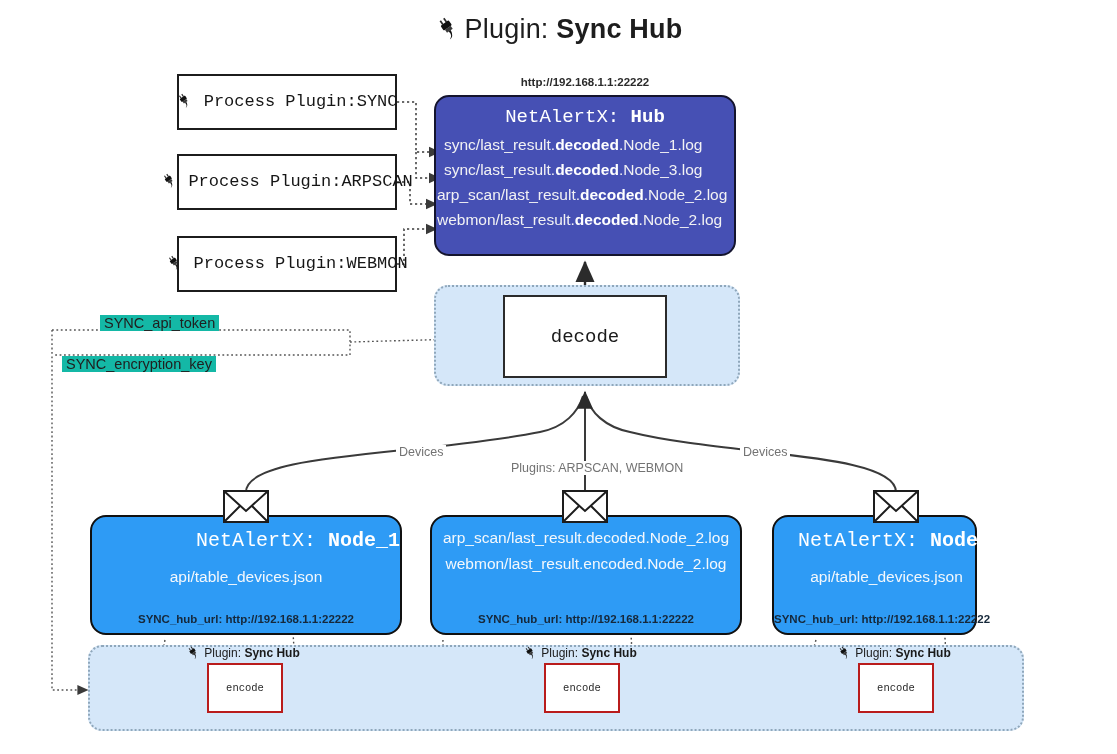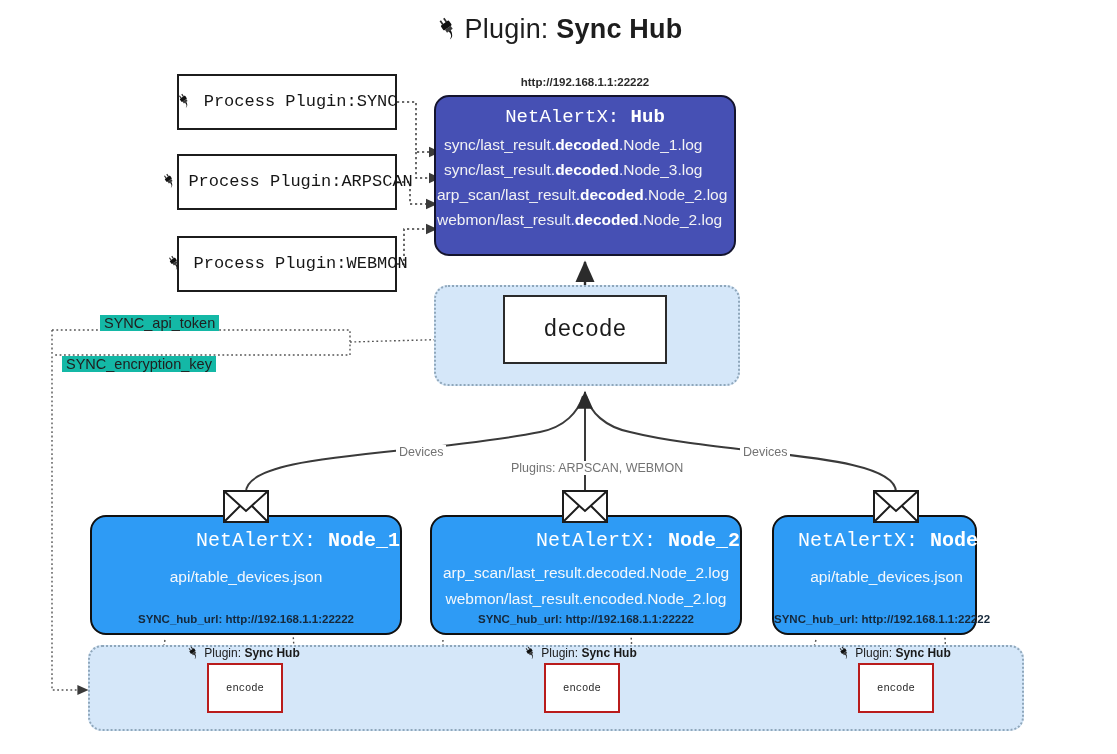--- a/index.html
+++ b/index.html
@@ -30,25 +30,25 @@
         font-family:"Liberation Mono","DejaVu Sans Mono",monospace;color:#fff;}
   .hub .htitle b{font-weight:bold;}
   .hub .hline{font-size:15.5px;line-height:25px;white-space:nowrap;color:#f2f2f4;}
   .hub .hline b{font-weight:bold;color:#ffffff;}
   .huburl{position:absolute;left:434px;top:76px;width:302px;text-align:center;
           font-size:11.5px;color:#2b2b2b;font-weight:600;}
 
   
   .band{position:absolute;background:#d5e7f9;border:2px dotted #8fa7bb;
         border-radius:14px;box-sizing:border-box;}
-  .decodebox{position:absolute;left:503px;top:295px;width:164px;height:69px;
+  .decodebox{position:absolute;left:503px;top:295px;width:164px;height:83px;
         background:#fff;border:2px solid #2b2b2b;box-sizing:border-box;
         display:flex;align-items:center;justify-content:center;
         font-family:"Liberation Mono","DejaVu Sans Mono",monospace;
-        font-size:23px;color:#1b1b1b;}
+        font-size:19px;color:#1b1b1b;}
 
   
   .node{position:absolute;background:#2e9bf5;border:2.5px solid #101010;
         border-radius:16px;box-sizing:border-box;color:#fff;}
   .node .ntitle{text-align:right;margin-top:12px;font-size:20px;
         font-family:"Liberation Mono","DejaVu Sans Mono",monospace;
         color:#ffffff;white-space:nowrap;}
   .node .ntitle b{font-weight:bold;}
   .node .nline{text-align:center;font-size:15.5px;color:#f4f8fc;
         line-height:26px;white-space:nowrap;}
@@ -221,23 +221,20 @@
     <div class="ntitle">
       <span>NetAlertX: </span><b>Node_1</b>
     </div>
     <div class="nline" style="margin-top:12px">api/table_devices.json</div>
     <div class="nurl">
       <span>SYNC_hub_url: </span><span>http://192.168.1.1:22222</span>
     </div>
   </div>
 
   <div class="node" style="left:430px;top:515px;width:312px;height:120px;">
-    <div class="ntitle">
-      <span>NetAlertX: </span><b>Node_2</b>
-    </div>
     <div class="nline" style="margin-top:8px">arp_scan/last_result.decoded.Node_2.log</div>
     <div class="nline">webmon/last_result.encoded.Node_2.log</div>
     <div class="nurl">
       <span>SYNC_hub_url: </span><span>http://192.168.1.1:22222</span>
     </div>
   </div>
 
   <div class="node" style="left:772px;top:515px;width:205px;height:120px;padding-left:24px;">
     <div class="ntitle">
       <span>NetAlertX: </span><b>Node_3</b>

